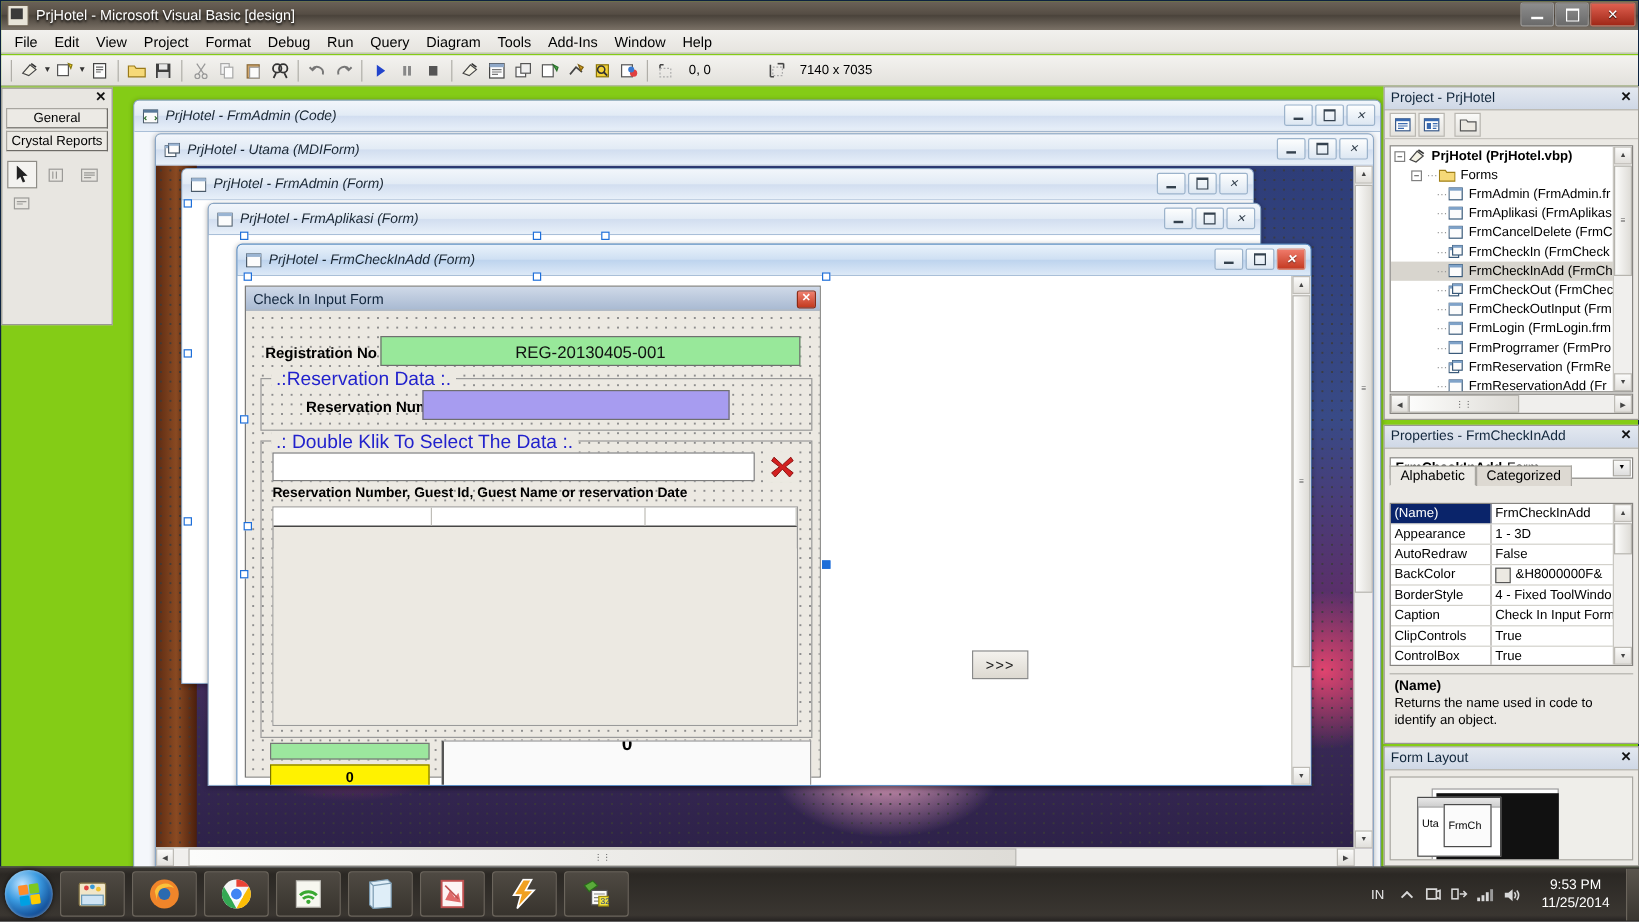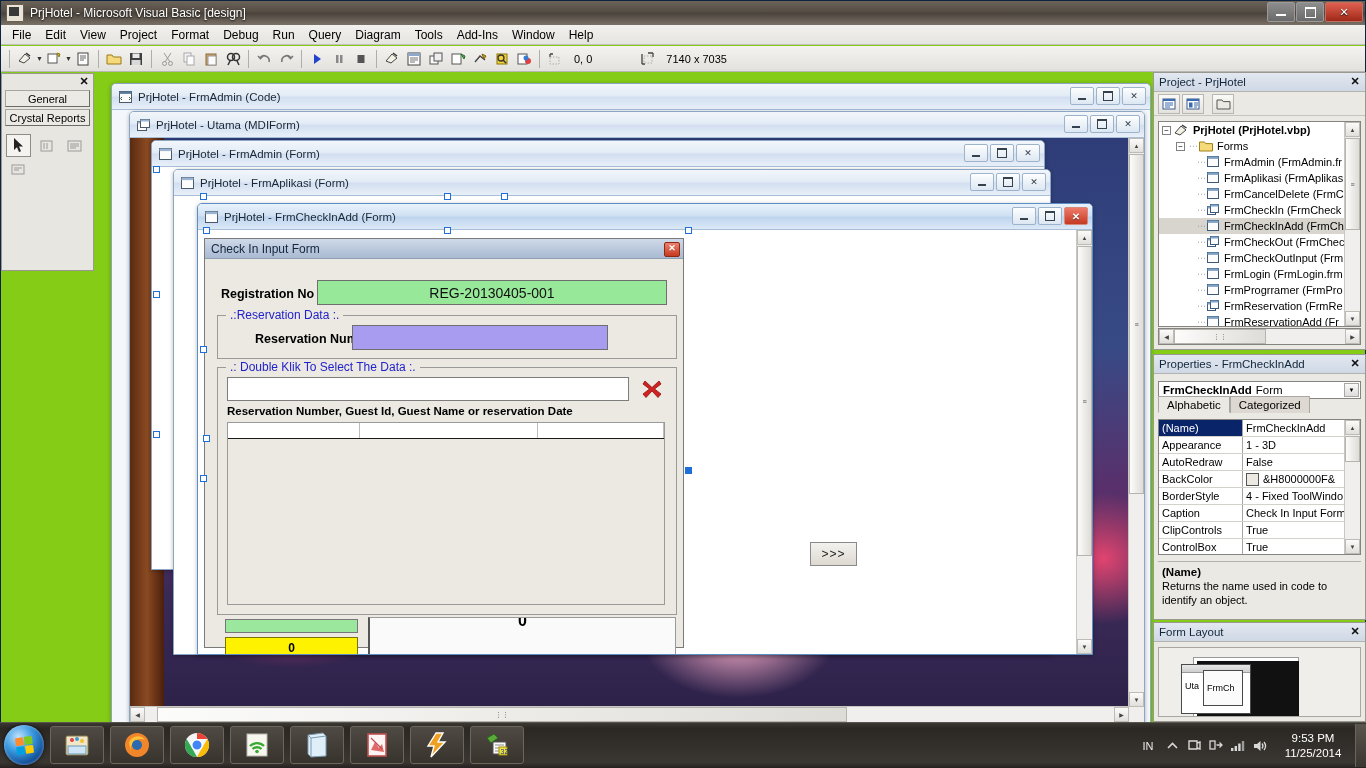--- a/index.html
+++ b/index.html
@@ -111,21 +111,21 @@
     background:#eef3f9;
     border:1px solid #8ba6c4;
     border-radius:5px 5px 0 0;
     box-shadow:0 1px 4px rgba(0,0,0,.28);
   }
   .childwin > .cw-title{
     height:26px;
     background:linear-gradient(to bottom,#f2f6fb 0%,#e2ebf5 48%,#d2def0 52%,#e8f0f9 100%);
     border-bottom:1px solid #a9bfd8;
     border-radius:4px 4px 0 0;
-    display:flex;align-items:center;padding-left:7px;box-sizing:border-box;position:relative;
+    display:flex;align-items:center;padding-left:7px;box-sizing:border-box;position:relative;font-style:italic;
   }
   .cw-ficon{
     width:13px;height:12px;margin-right:6px;flex:0 0 auto;position:relative;
   }
   .cw-ficon svg{display:block;}
   .cw-label{font-size:11.5px;color:#1a2733;white-space:nowrap;}
   .cw-btns{position:absolute;right:4px;top:3px;display:flex;gap:2px;}
   .cwb{
     width:24px;height:18px;box-sizing:border-box;
     border:1px solid #9cb3cb;border-radius:2px;
@@ -183,21 +183,21 @@
     background:#98e89a;border:1px solid #6f6f6f;box-sizing:border-box;
     display:flex;align-items:center;justify-content:center;
     font-size:14px;color:#111;font-weight:normal;
   }
   .groupbox{
     position:absolute;border:1px solid #9a9a9a;box-sizing:border-box;
     background:transparent;
   }
   .gb-title{
     position:absolute;top:-8px;left:8px;background:#ece9e2;padding:0 4px;
-    font-size:12px;color:#2222cc;white-space:nowrap;
+    font-size:16px;color:#2222cc;white-space:nowrap;
   }
   #gb-res{left:12px;top:56px;width:460px;height:44px;}
   #lbl-resnum{position:absolute;left:18px;top:73px;font-size:12.5px;font-weight:bold;color:#000;padding-left:32px;}
   #txt-resnum{
     position:absolute;left:147px;top:66px;width:256px;height:25px;
     background:#a79cf0;border:1px solid #6f6f6f;box-sizing:border-box;
   }
   #btn-more{
     position:absolute;left:612px;top:312px;width:47px;height:24px;
     background:linear-gradient(to bottom,#f4f2ee,#ddd9d1);
@@ -346,21 +346,21 @@
     position:absolute;left:4px;top:26px;right:4px;height:18px;
     background:#fff;border:1px solid #868480;box-sizing:border-box;
     display:flex;align-items:center;padding-left:4px;font-size:11.5px;
   }
   #prop-combo .arrowbtn{
     position:absolute;right:1px;top:1px;width:15px;height:14px;
     background:linear-gradient(to bottom,#fafaf8,#ddd);border:1px solid #a9a7a1;
     box-sizing:border-box;display:flex;align-items:center;justify-content:center;font-size:6px;
   }
   .prop-tabs{
-    position:absolute;left:4px;top:41px;display:flex;
+    position:absolute;left:4px;top:33px;display:flex;
   }
   .ptab{
     height:17px;padding:0 8px;font-size:11.5px;color:#000;
     border:1px solid #a9a7a1;border-bottom:none;background:#ddd9d2;
     display:flex;align-items:center;box-sizing:border-box;
   }
   .ptab.sel{background:#ebe9e4;border-bottom:1px solid #ebe9e4;position:relative;z-index:2;}
   #prop-grid{
     position:absolute;left:4px;top:64px;right:4px;height:136px;
     background:#fff;border:1px solid #868480;box-sizing:border-box;overflow:hidden;

